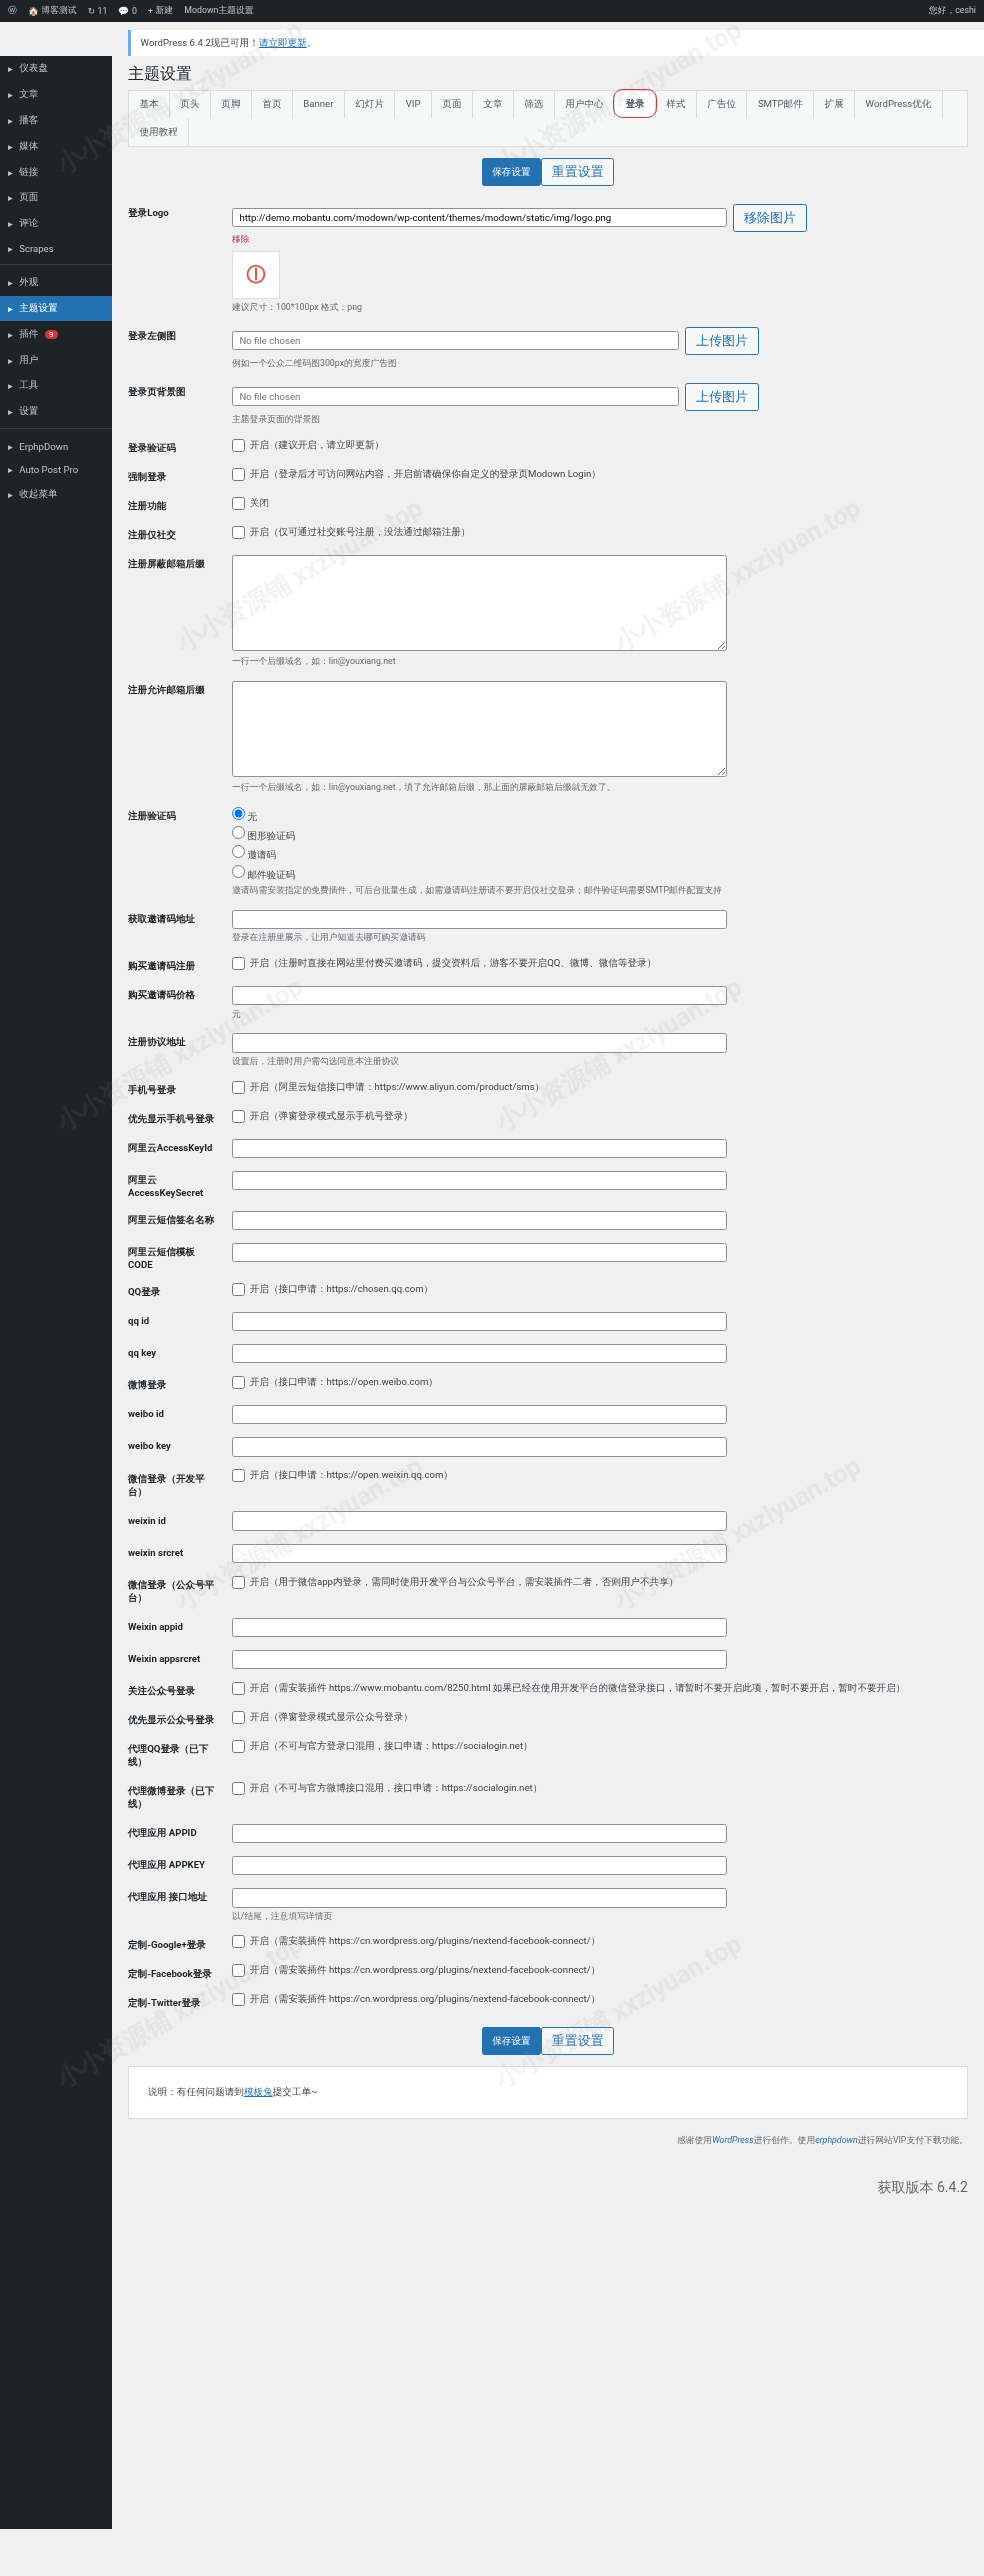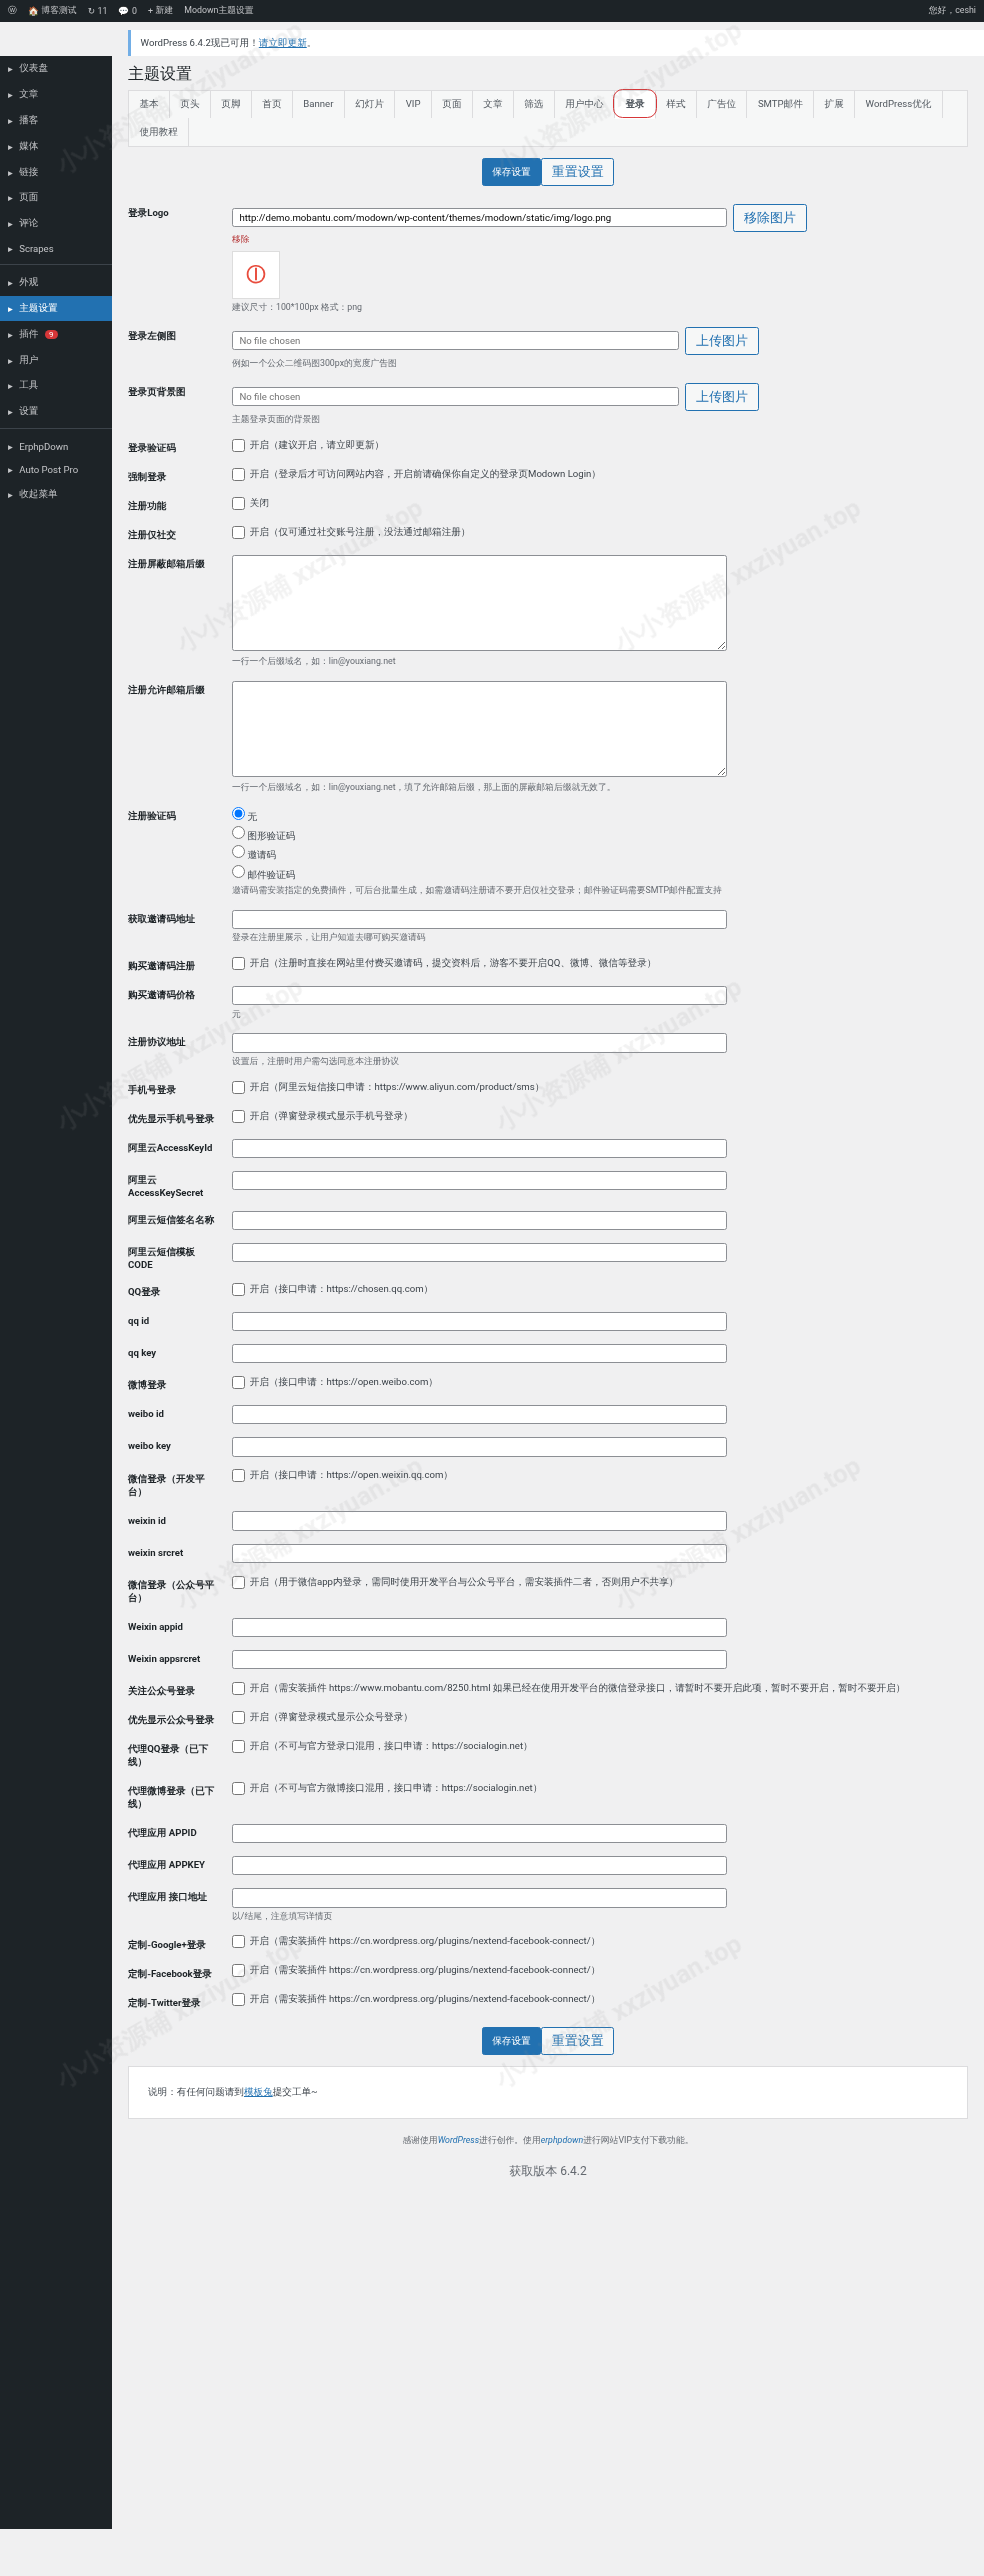--- a/index.html
+++ b/index.html
@@ -34,23 +34,23 @@
 textarea{width:100%;max-width:495px;height:96px;padding:4.8px 6.4px;border:0.8px solid #8c8f94;border-radius:2.4px;font-size:9.6px}
 .file-input{display:flex;align-items:center;gap:6.4px}
 .file-box{flex:1;max-width:447px;padding:3.2px 6.4px;border:0.8px solid #8c8f94;border-radius:2.4px;background:#fff;color:#737373;font-size:9.6px}
 .hint{color:#646970;font-size:8.8px;margin-top:3.2px}
 .checkbox-row{display:flex;align-items:center;gap:4.8px}
 .radio-group label{display:block;margin-bottom:2.4px;font-size:9.6px}
 .logo-preview{width:48px;height:48px;background:#fff;border:0.8px solid #ddd;margin-top:4.8px;display:flex;align-items:center;justify-content:center;color:#e84c3d;font-size:19px;font-weight:bold}
 .remove-link{color:#b32d2e;font-size:8.8px;cursor:pointer;margin-top:2.4px;display:inline-block}
 .footer-note{background:#fff;border:0.8px solid #dcdcde;padding:19px;margin-top:11.2px;font-size:9.6px}
 .footer-note a{color:#2271b1}
-.bottom-text{color:#646970;font-size:8.8px;margin-top:16px;text-align:center}
+.bottom-text{color:#646970;font-size:8.8px;margin-top:16px;text-align:right}
 .bottom-text a{color:#2271b1;font-style:italic}
-.wp-footer{display:flex;justify-content:center;margin-top:16px;font-size:12px;color:#646970}
+.wp-footer{display:flex;justify-content:flex-end;margin-top:32px;font-size:14px;color:#646970}
 .wm{position:fixed;font-size:25.5px;color:rgba(150,150,150,0.12);transform:rotate(-30deg);pointer-events:none;font-weight:bold;z-index:999}
 </style>
 </head>
 <body>
 
 <div class="wm" style="top:80px;left:40px">小小资源铺 xxziyuan.top</div>
 <div class="wm" style="top:80px;left:479px">小小资源铺 xxziyuan.top</div>
 <div class="wm" style="top:558px;left:160px">小小资源铺 xxziyuan.top</div>
 <div class="wm" style="top:558px;left:598px">小小资源铺 xxziyuan.top</div>
 <div class="wm" style="top:1037px;left:40px">小小资源铺 xxziyuan.top</div>

